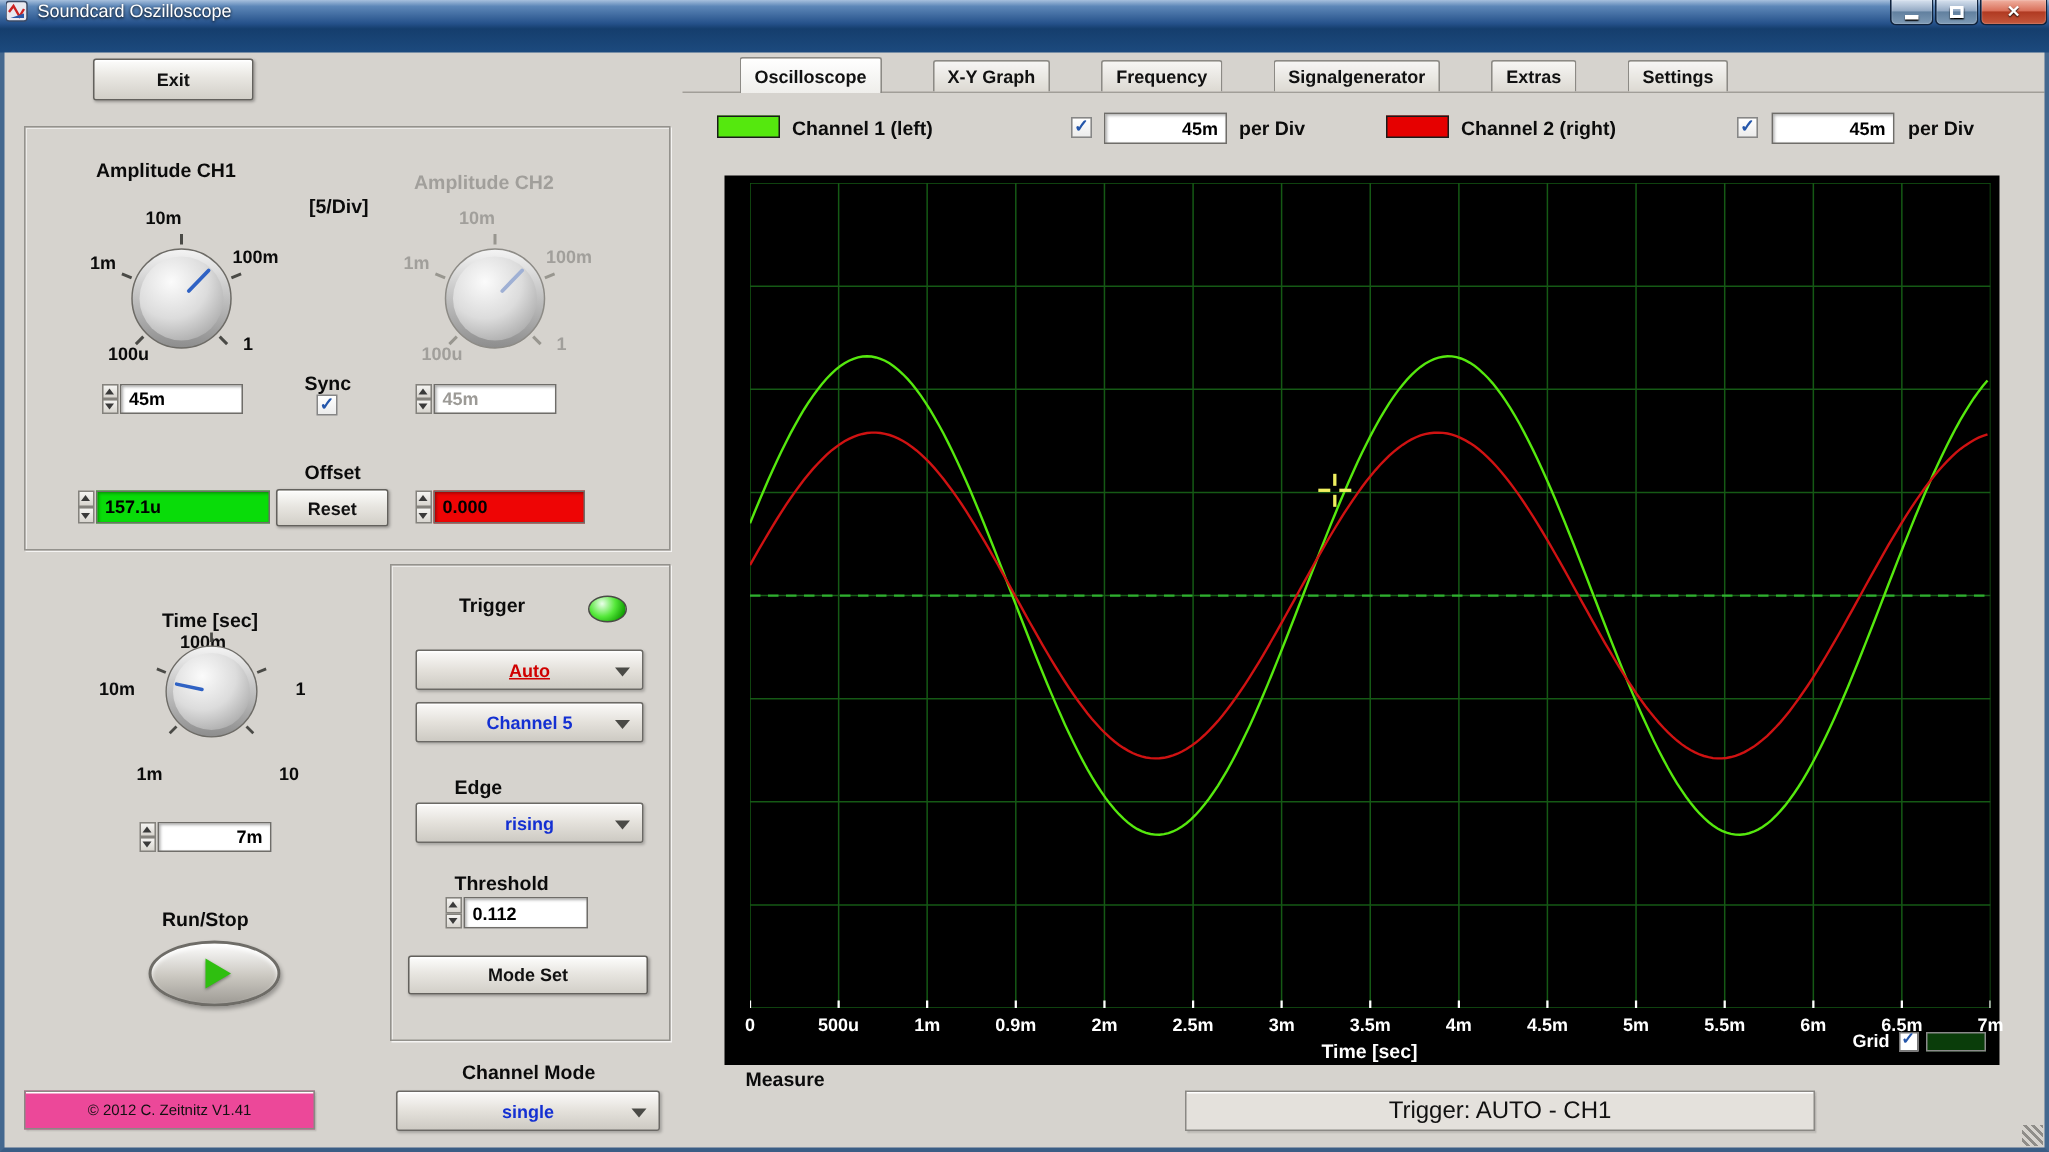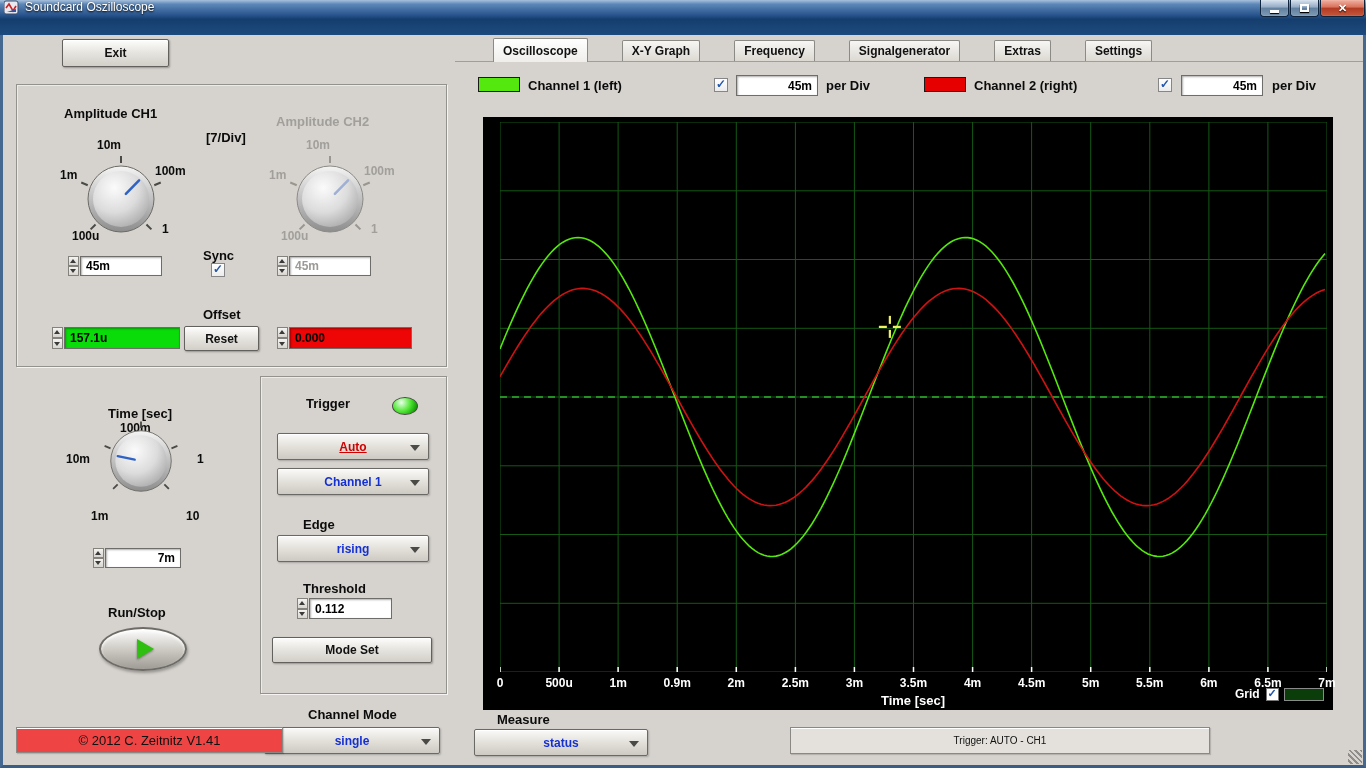--- a/index.html
+++ b/index.html
@@ -92,24 +92,24 @@
   .xtick{position:absolute;top:559px;transform:translateX(-50%);color:#fff;font-weight:bold;font-size:12px;white-space:nowrap;}
   .xaxis-label{position:absolute;top:576px;left:430px;transform:translateX(-50%);color:#fff;font-weight:bold;font-size:13px;}
   .gridctl{position:absolute;top:570px;left:752px;display:flex;align-items:center;color:#fff;font-size:12px;font-weight:bold;}
   .gridctl .cbx{position:relative;width:13px;height:13px;background:#fff;border:1px solid #777;margin-left:6px;
     display:flex;align-items:center;justify-content:center;cursor:pointer;}
   .gridctl .cbx .tick{color:#2456aa;font-size:11px;font-weight:bold;line-height:1;margin-top:-1px;}
   .gridctl .gsw{width:40px;height:13px;border:1px solid #8a8a8a;margin-left:5px;cursor:pointer;}
 
   .statusbar{position:absolute;left:790px;top:727px;width:420px;height:27px;background:#e4e1dc;
     border:1px solid #8a8884;box-shadow:inset 0 1px 0 #fff,1px 1px 1px rgba(0,0,0,.15);
+    display:flex;align-items:center;justify-content:center;font-size:16px;color:#111;}
+  .copyright{position:absolute;left:16px;top:727px;width:194px;height:26px;background:#ec4899;
+    border:1px solid #8a8884;box-shadow:inset 0 1px 0 #fff,1px 1px 1px rgba(0,0,0,.15);
     display:flex;align-items:center;justify-content:center;font-size:10px;color:#111;}
-  .copyright{position:absolute;left:16px;top:727px;width:267px;height:26px;background:#ef4444;
-    border:1px solid #8a8884;box-shadow:inset 0 1px 0 #fff,1px 1px 1px rgba(0,0,0,.15);
-    display:flex;align-items:center;justify-content:center;font-size:13px;color:#111;}
   .grip{position:absolute;right:4px;bottom:4px;width:14px;height:14px;z-index:51;cursor:nwse-resize;
     background:repeating-linear-gradient(45deg,rgba(0,0,0,0) 0 2px,#8f8d89 2px 4px);}
 </style>
 </head>
 <body>
 
 <div id="app">
 
   <svg width="0" height="0" style="position:absolute" aria-hidden="true">
     <defs>
@@ -146,21 +146,21 @@
         </div>
     </div>
   </div>
   <div class="winframe"></div>
 
   <div class="btn3d" style="left:62px;top:39px;width:107px;height:28px">Exit</div>
 
   <div class="grp" style="left:16px;top:84px;width:431px;height:283px"></div>
 
   <span class="lbl" style="left:64px;top:106px">Amplitude CH1</span>
-  <span class="lbl" style="left:206px;top:130px">[7/Div]</span>
+  <span class="lbl" style="left:206px;top:130px">[5/Div]</span>
   <span class="lbl dis" style="left:276px;top:114px">Amplitude CH2</span>
 
   <svg class="knob" style="left:73px;top:151px" width="96" height="96" viewBox="0 0 96 96">
     <g class="kticks">
       <line x1="48" y1="5" x2="48" y2="12"></line>
       <line x1="48" y1="5" x2="48" y2="12" transform="rotate(67.5 48 48)"></line>
       <line x1="48" y1="5" x2="48" y2="12" transform="rotate(135 48 48)"></line>
       <line x1="48" y1="5" x2="48" y2="12" transform="rotate(225 48 48)"></line>
       <line x1="48" y1="5" x2="48" y2="12" transform="rotate(292.5 48 48)"></line>
     </g>
@@ -189,21 +189,21 @@
 
   <span class="lbl" style="left:203px;top:307px">Offset</span>
   <div class="fldwrap" style="left:52px;top:327px;width:128px;height:22px">
     <span class="spin">
         <i class="up"></i>
         <i class="dn"></i>
       </span>
     <span class="fld green">157.1u</span>
   </div>
   <div class="btn3d" style="left:184px;top:326px;width:75px;height:25px">Reset</div>
-  <div class="fldwrap" style="left:277px;top:327px;width:135px;height:22px">
+  <div class="fldwrap" style="left:277px;top:327px;width:113px;height:22px">
     <span class="spin">
         <i class="up"></i>
         <i class="dn"></i>
       </span>
     <span class="fld red">0.000</span>
   </div>
 
   <svg class="knob dis" style="left:282px;top:151px" width="96" height="96" viewBox="0 0 96 96">
     <g class="kticks">
       <line x1="48" y1="5" x2="48" y2="12"></line>
@@ -264,21 +264,21 @@
 
   <div class="grp" style="left:260px;top:376px;width:187px;height:318px"></div>
   <span class="lbl" style="left:306px;top:396px">Trigger</span>
   <div class="led" style="left:392px;top:397px"></div>
 
   <div class="dd" style="left:277px;top:433px;width:152px;height:27px">
     <span class="txt redtx">Auto</span>
     <span class="arr"></span>
   </div>
   <div class="dd" style="left:277px;top:468px;width:152px;height:27px">
-    <span class="txt blue">Channel 1</span>
+    <span class="txt blue">Channel 5</span>
     <span class="arr"></span>
   </div>
 
   <span class="lbl" style="left:303px;top:517px">Edge</span>
   <div class="dd" style="left:277px;top:535px;width:152px;height:27px">
     <span class="txt blue">rising</span>
     <span class="arr"></span>
   </div>
 
   <span class="lbl" style="left:303px;top:581px">Threshold</span>
@@ -396,21 +396,17 @@
     <div class="gridctl">
       <span>Grid</span>
       <span class="cbx">
           <span class="tick">✓</span>
         </span>
       <span class="gsw" style="background: rgb(10, 61, 10);"></span>
     </div>
   </div>
 
   <span class="lbl" style="left:497px;top:712px">Measure</span>
-  <div class="dd" style="left:474px;top:729px;width:174px;height:27px">
-    <span class="txt blue">status</span>
-    <span class="arr"></span>
-  </div>
 
   <div class="statusbar">Trigger: AUTO - CH1</div>
 
   <div class="grip"></div>
 </div>
 
 </body></html>

